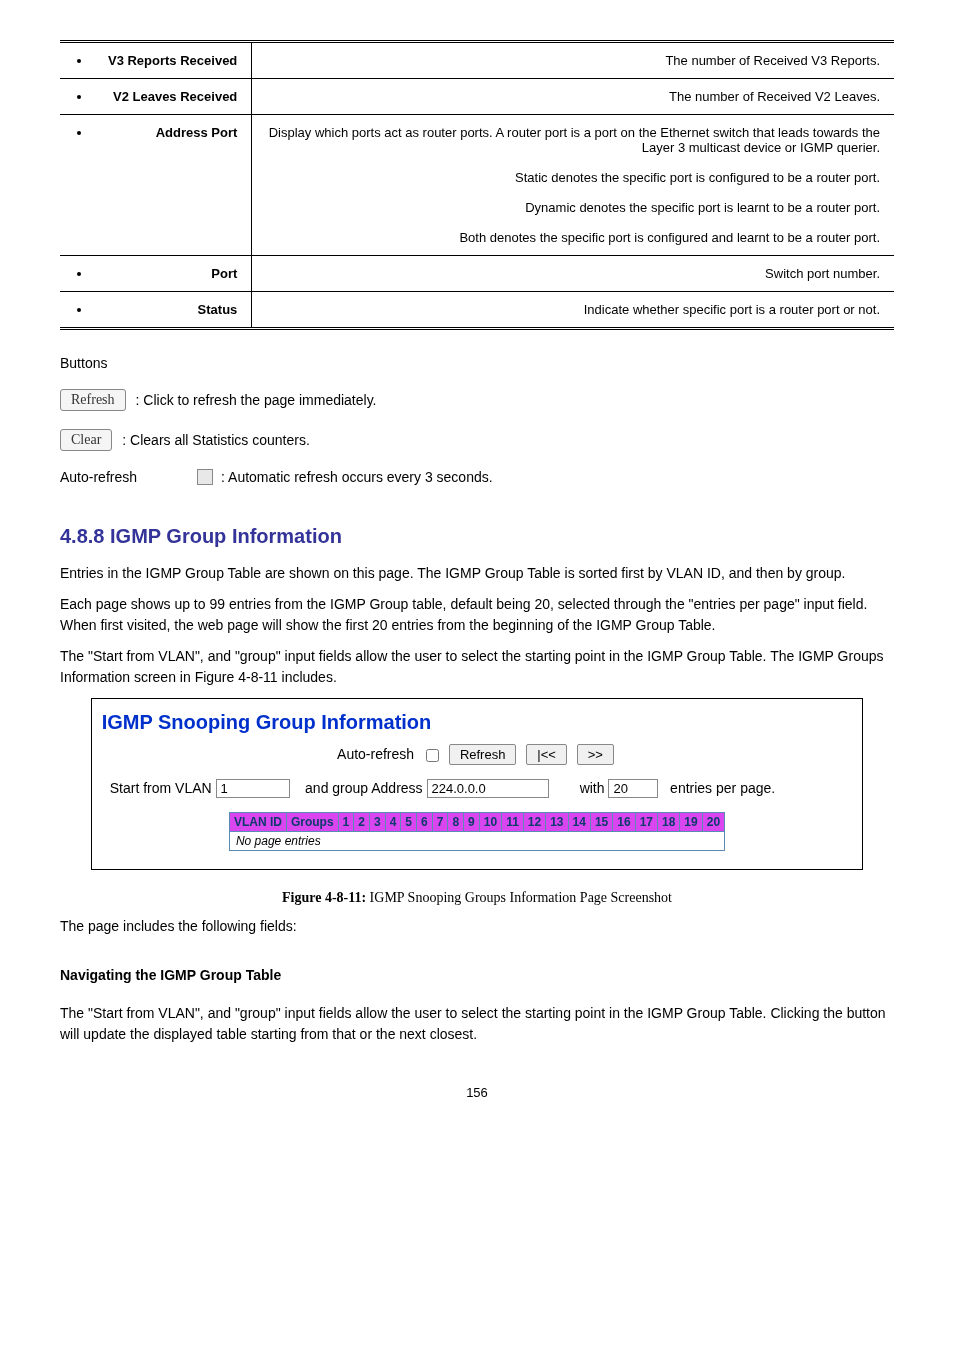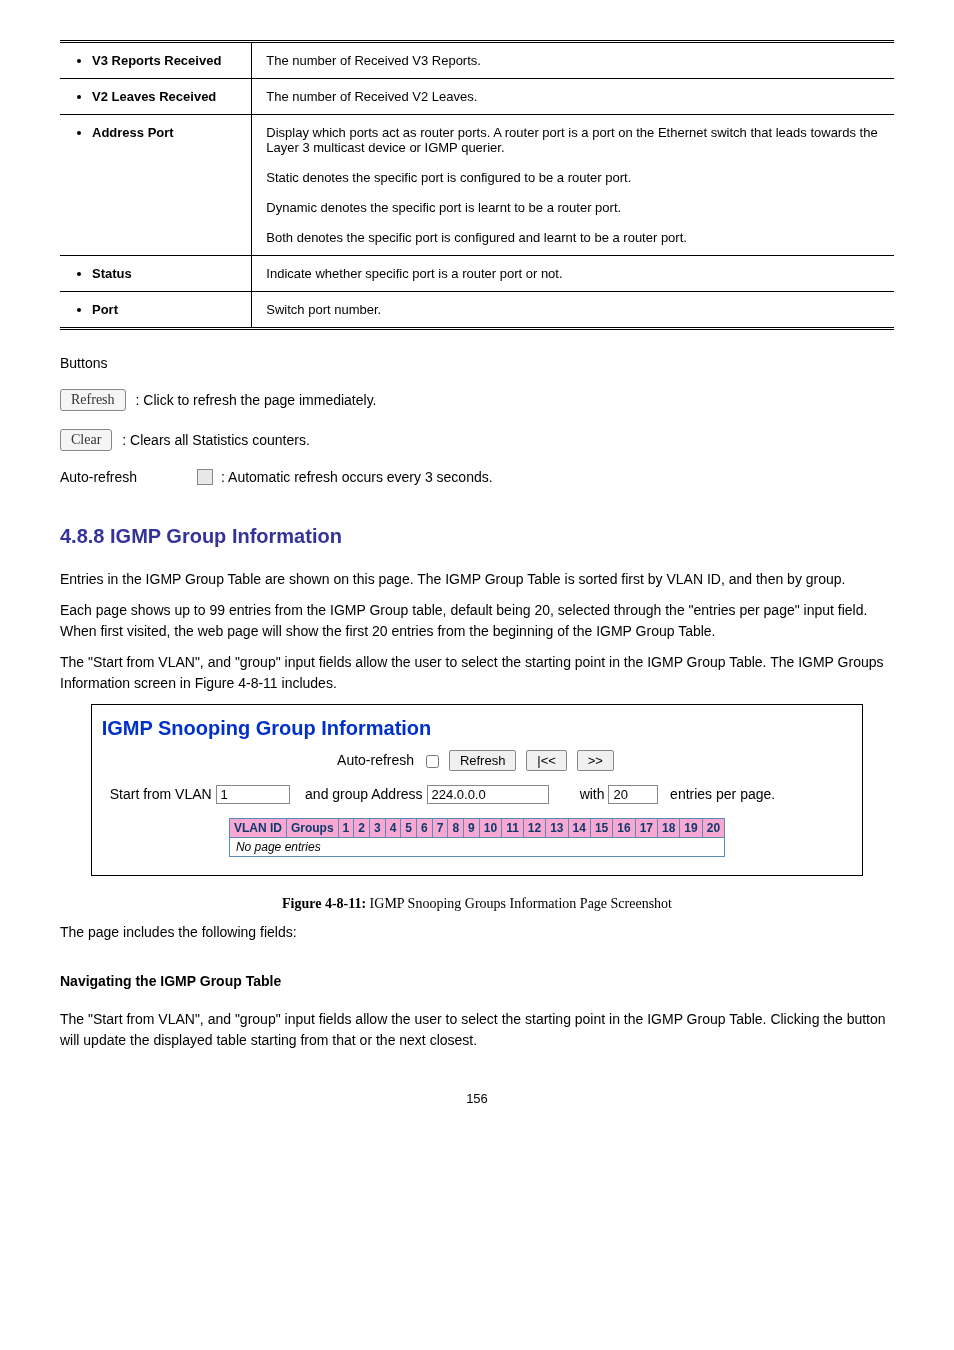--- a/index.html
+++ b/index.html
@@ -6,20 +6,21 @@
     margin: 0;
     padding: 40px 60px;
     font-family: Arial, sans-serif;
     font-size: 14px;
     color: #000;
     background: #fff;
   }
   .desc-table {
     width: 100%;
     border-collapse: collapse;
+    text-align: right;
   }
   .desc-table tr {
     border-bottom: 1px solid #000;
   }
   .desc-table tr:first-child {
     border-top: 3px double #000;
   }
   .desc-table tr:last-child {
     border-bottom: 3px double #000;
   }
@@ -74,21 +75,21 @@
     border: 1px solid #888;
     background: #e8e8e8;
     margin-left: 60px;
     margin-right: 8px;
     flex-shrink: 0;
   }
   h2.section {
     color: #333399;
     font-size: 20px;
     font-weight: bold;
-    margin: 40px 0 21px 0;
+    margin: 40px 0 15px 0;
   }
   .section-text {
     margin: 10px 0;
     line-height: 1.5;
   }
   .fig-label {
     text-align: center;
     margin: 10px 0;
     font-family: Liberation Serif, serif;
   }
@@ -142,21 +143,21 @@
   .inner-table {
     border-collapse: collapse;
     font-size: 12px;
   }
   .inner-table th, .inner-table td {
     border: 1px solid #5a8ab5;
     padding: 2px 4px;
     text-align: center;
   }
   .inner-table th {
-    background: #f9a8d4;
+    background: #d946ef;
     color: #0a3b6b;
     font-weight: bold;
   }
   .inner-table .pm-head {
     background: #e0ecf5;
     color: #0a3b6b;
     font-weight: bold;
   }
   .inner-table td.noentry {
     font-style: italic;
@@ -197,32 +198,32 @@
         <td class="left">
           <ul>
             <li>Address Port</li>
           </ul>
         </td>
         <td>Display which ports act as router ports. A router port is a port on the Ethernet switch that leads towards the Layer 3 multicast device or IGMP querier.<br><br>Static denotes the specific port is configured to be a router port.<br><br>Dynamic denotes the specific port is learnt to be a router port.<br><br>Both denotes the specific port is configured and learnt to be a router port.</td>
       </tr>
       <tr>
         <td class="left">
           <ul>
+            <li>Port</li>
+          </ul>
+        </td>
+        <td>Switch port number.</td>
+      </tr>
+      <tr>
+        <td class="left">
+          <ul>
             <li>Status</li>
           </ul>
         </td>
         <td>Indicate whether specific port is a router port or not.</td>
-      </tr>
-      <tr>
-        <td class="left">
-          <ul>
-            <li>Port</li>
-          </ul>
-        </td>
-        <td>Switch port number.</td>
       </tr>
     </tbody>
 </table>
 
 <div class="buttons-heading">Buttons</div>
 
 <div class="button-row">
   <span class="btn-img">Refresh</span>
   <span class="text">: Click to refresh the page immediately.</span>
 </div>

